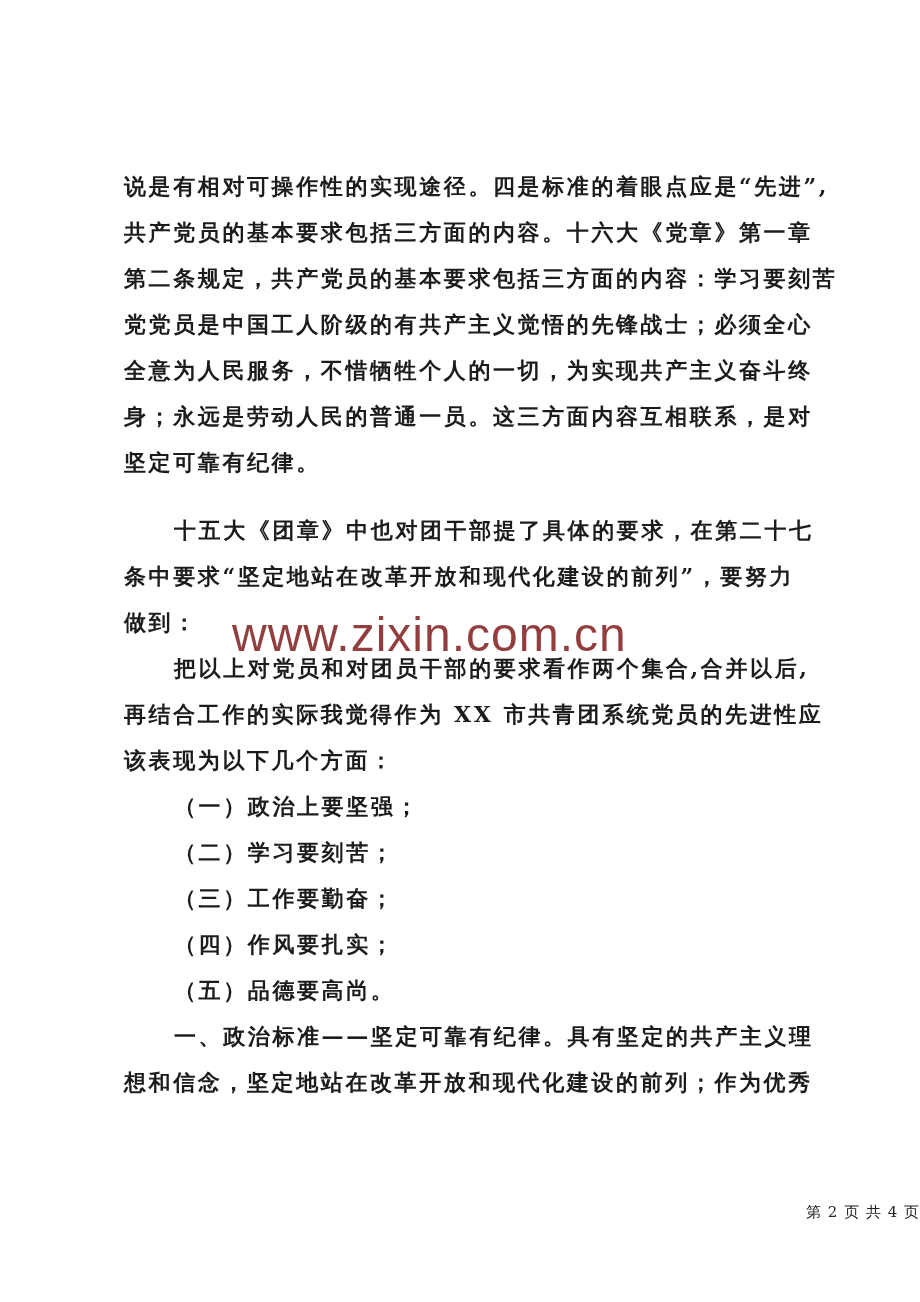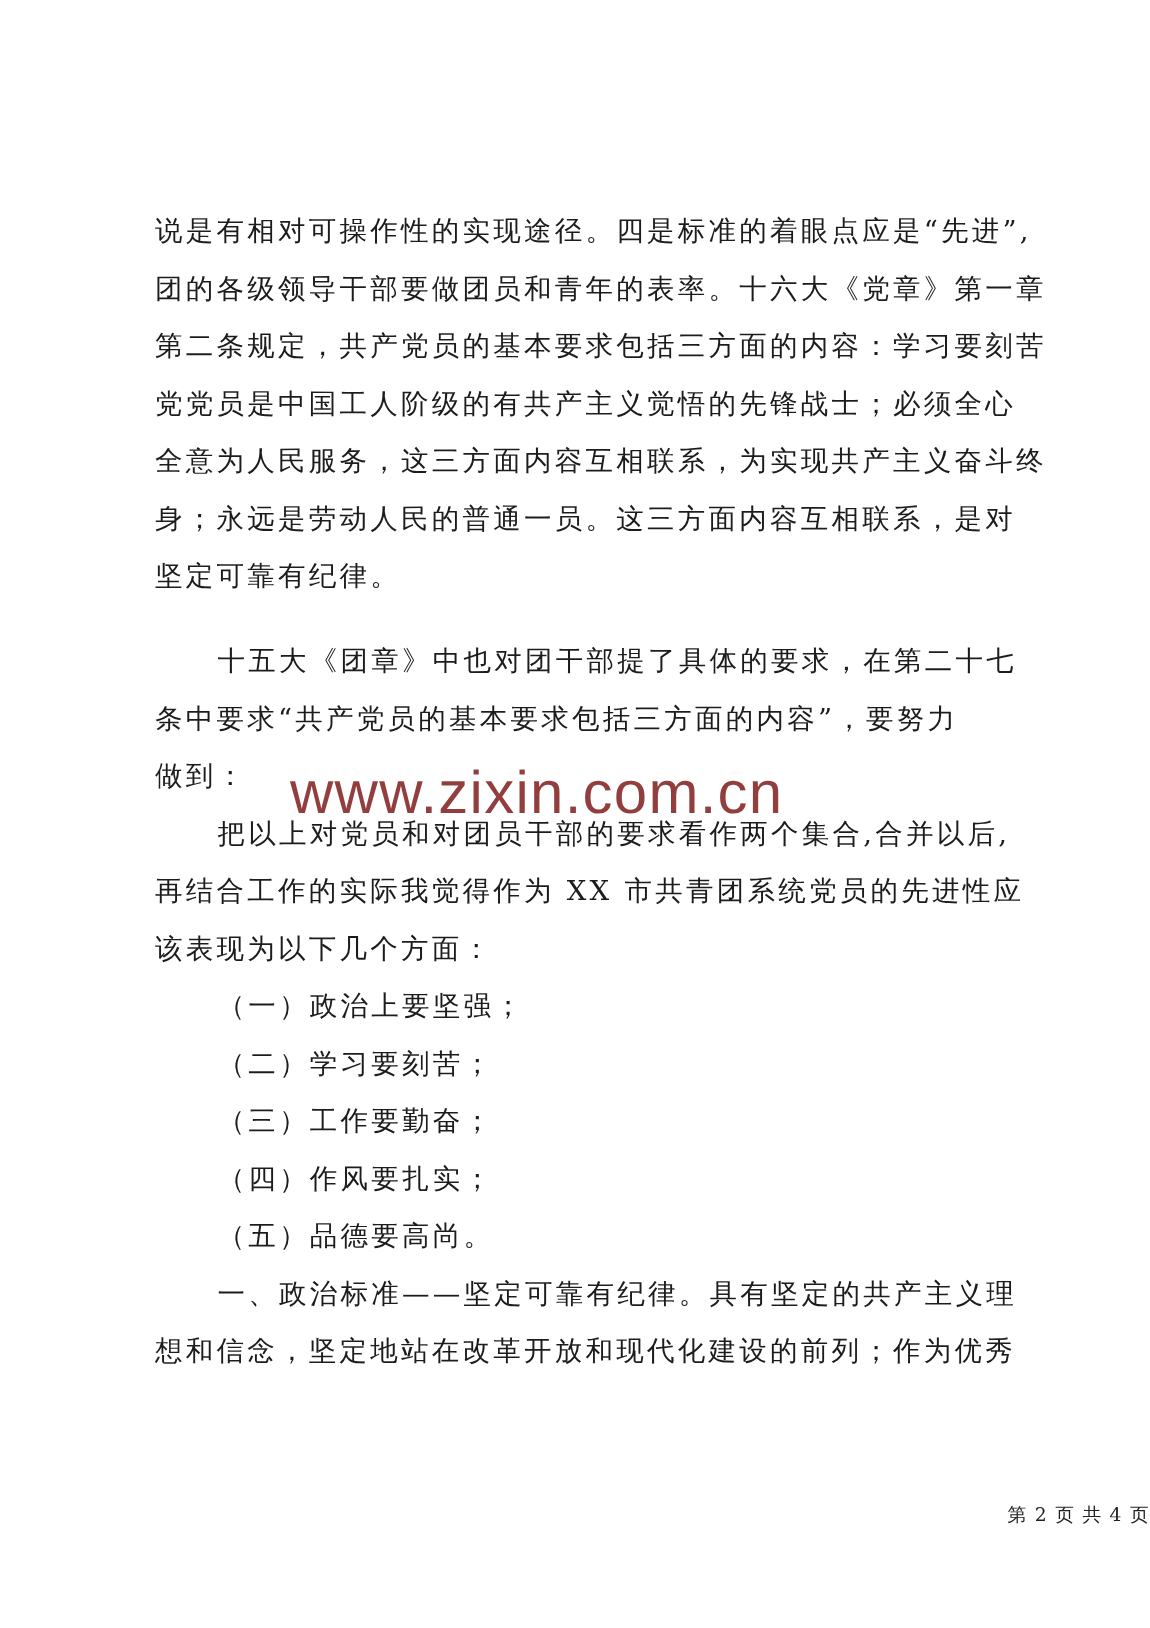--- a/index.html
+++ b/index.html
@@ -29,20 +29,21 @@
       top: 163px;
       width: 680px;
     }
     .line {
       height: 46px;
       line-height: 46px;
       font-size: 22px;
       letter-spacing: 2.6px;
       white-space: nowrap;
       color: #1c1c1c;
+      font-weight: bold;
     }
     .line.indent {
       padding-left: 50px;
     }
     .line.list {
       padding-left: 50px;
     }
     .para-gap {
       height: 22px;
     }
@@ -78,33 +79,33 @@
 <body>
 
 <div class="page">
 
   <div class="watermark">www.zixin.com.cn</div>
 
   <div class="body-text">
 
     <div>
       <div class="line">说是有相对可操作性的实现途径。四是标准的着眼点应是“先进”,</div>
-      <div class="line">团的各级领导干部要做团员和青年的表率。十六大《党章》第一章</div>
+      <div class="line">共产党员的基本要求包括三方面的内容。十六大《党章》第一章</div>
       <div class="line">第二条规定，共产党员的基本要求包括三方面的内容：学习要刻苦</div>
       <div class="line">党党员是中国工人阶级的有共产主义觉悟的先锋战士；必须全心</div>
-      <div class="line">全意为人民服务，这三方面内容互相联系，为实现共产主义奋斗终</div>
+      <div class="line">全意为人民服务，不惜牺牲个人的一切，为实现共产主义奋斗终</div>
       <div class="line">身；永远是劳动人民的普通一员。这三方面内容互相联系，是对</div>
       <div class="line">坚定可靠有纪律。</div>
     </div>
 
     <div class="para-gap"></div>
 
     <div>
       <div class="line indent">十五大《团章》中也对团干部提了具体的要求，在第二十七</div>
-      <div class="line">条中要求“共产党员的基本要求包括三方面的内容”，要努力</div>
+      <div class="line">条中要求“坚定地站在改革开放和现代化建设的前列”，要努力</div>
       <div class="line">做到：</div>
     </div>
 
     <div>
       <div class="line indent">把以上对党员和对团员干部的要求看作两个集合,合并以后,</div>
       <div class="line">再结合工作的实际我觉得作为 XX 市共青团系统党员的先进性应</div>
       <div class="line">该表现为以下几个方面：</div>
     </div>
 
     <div>

